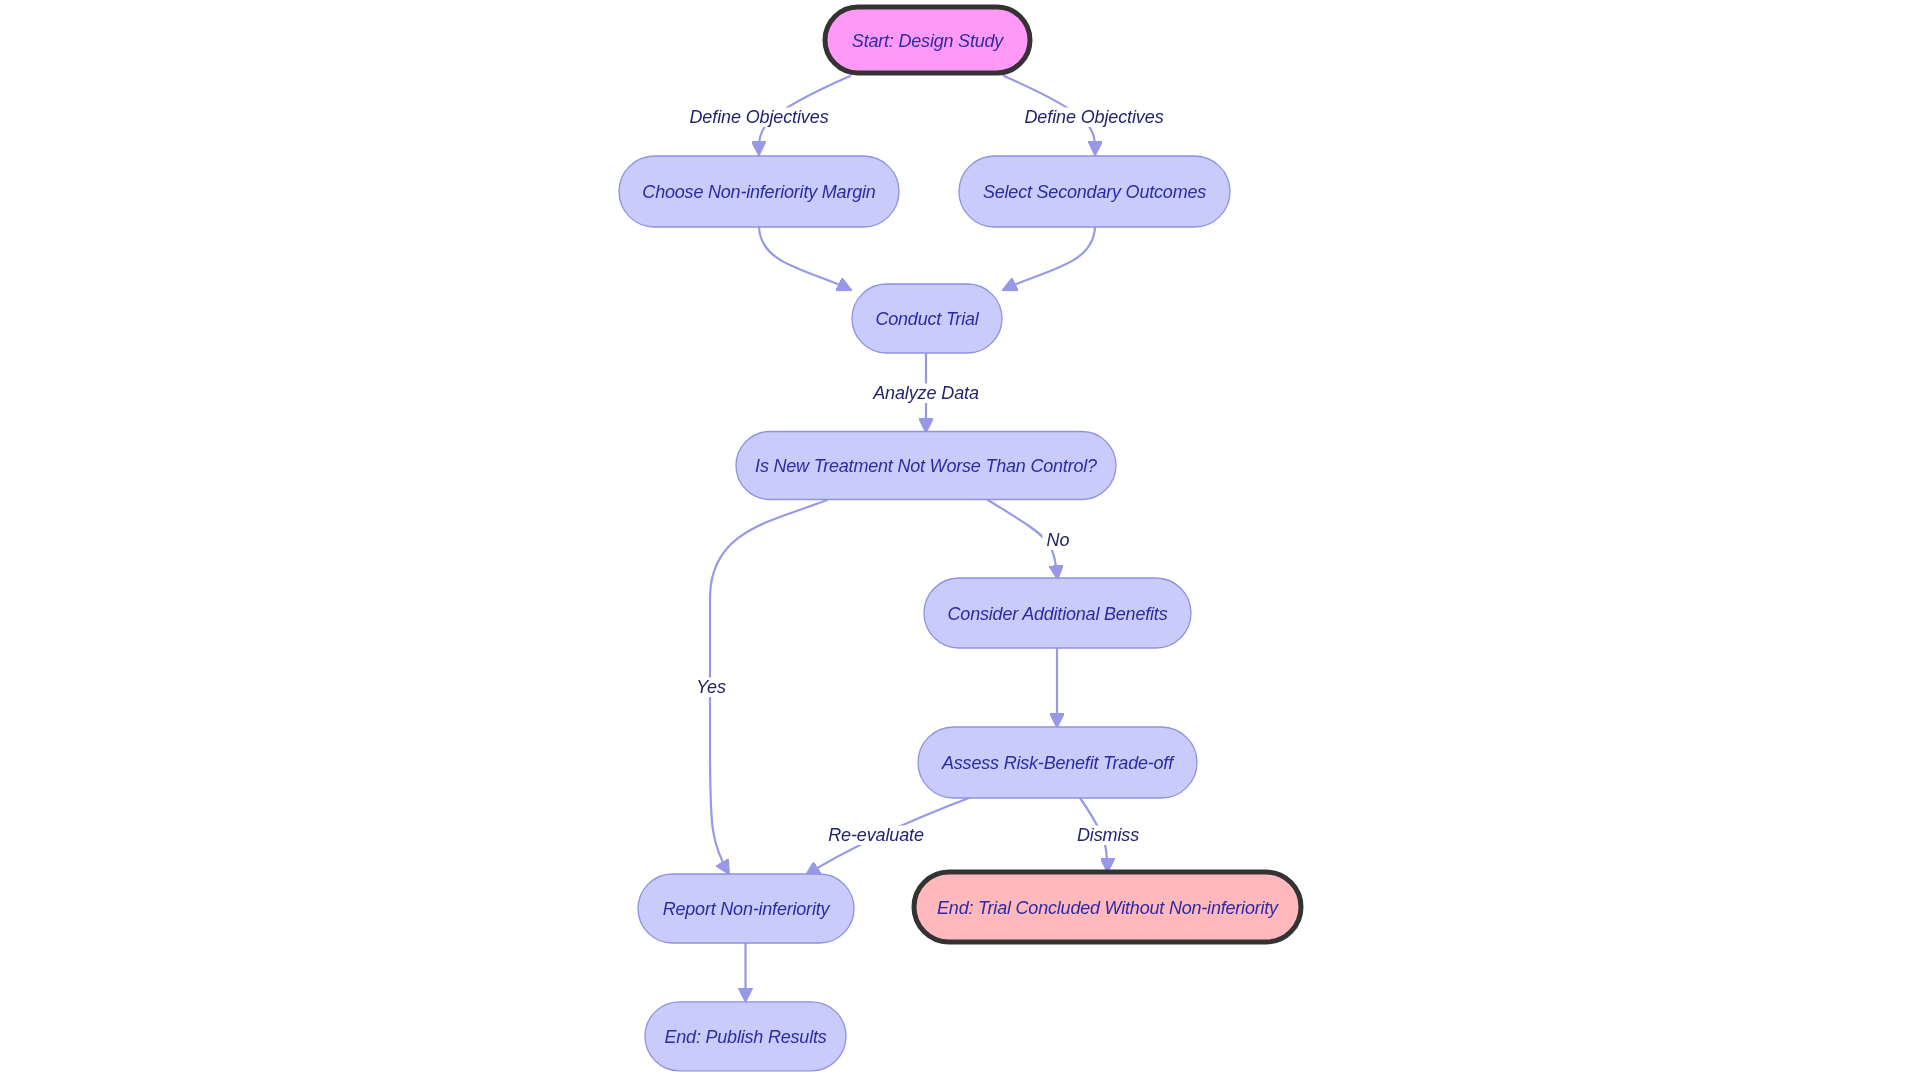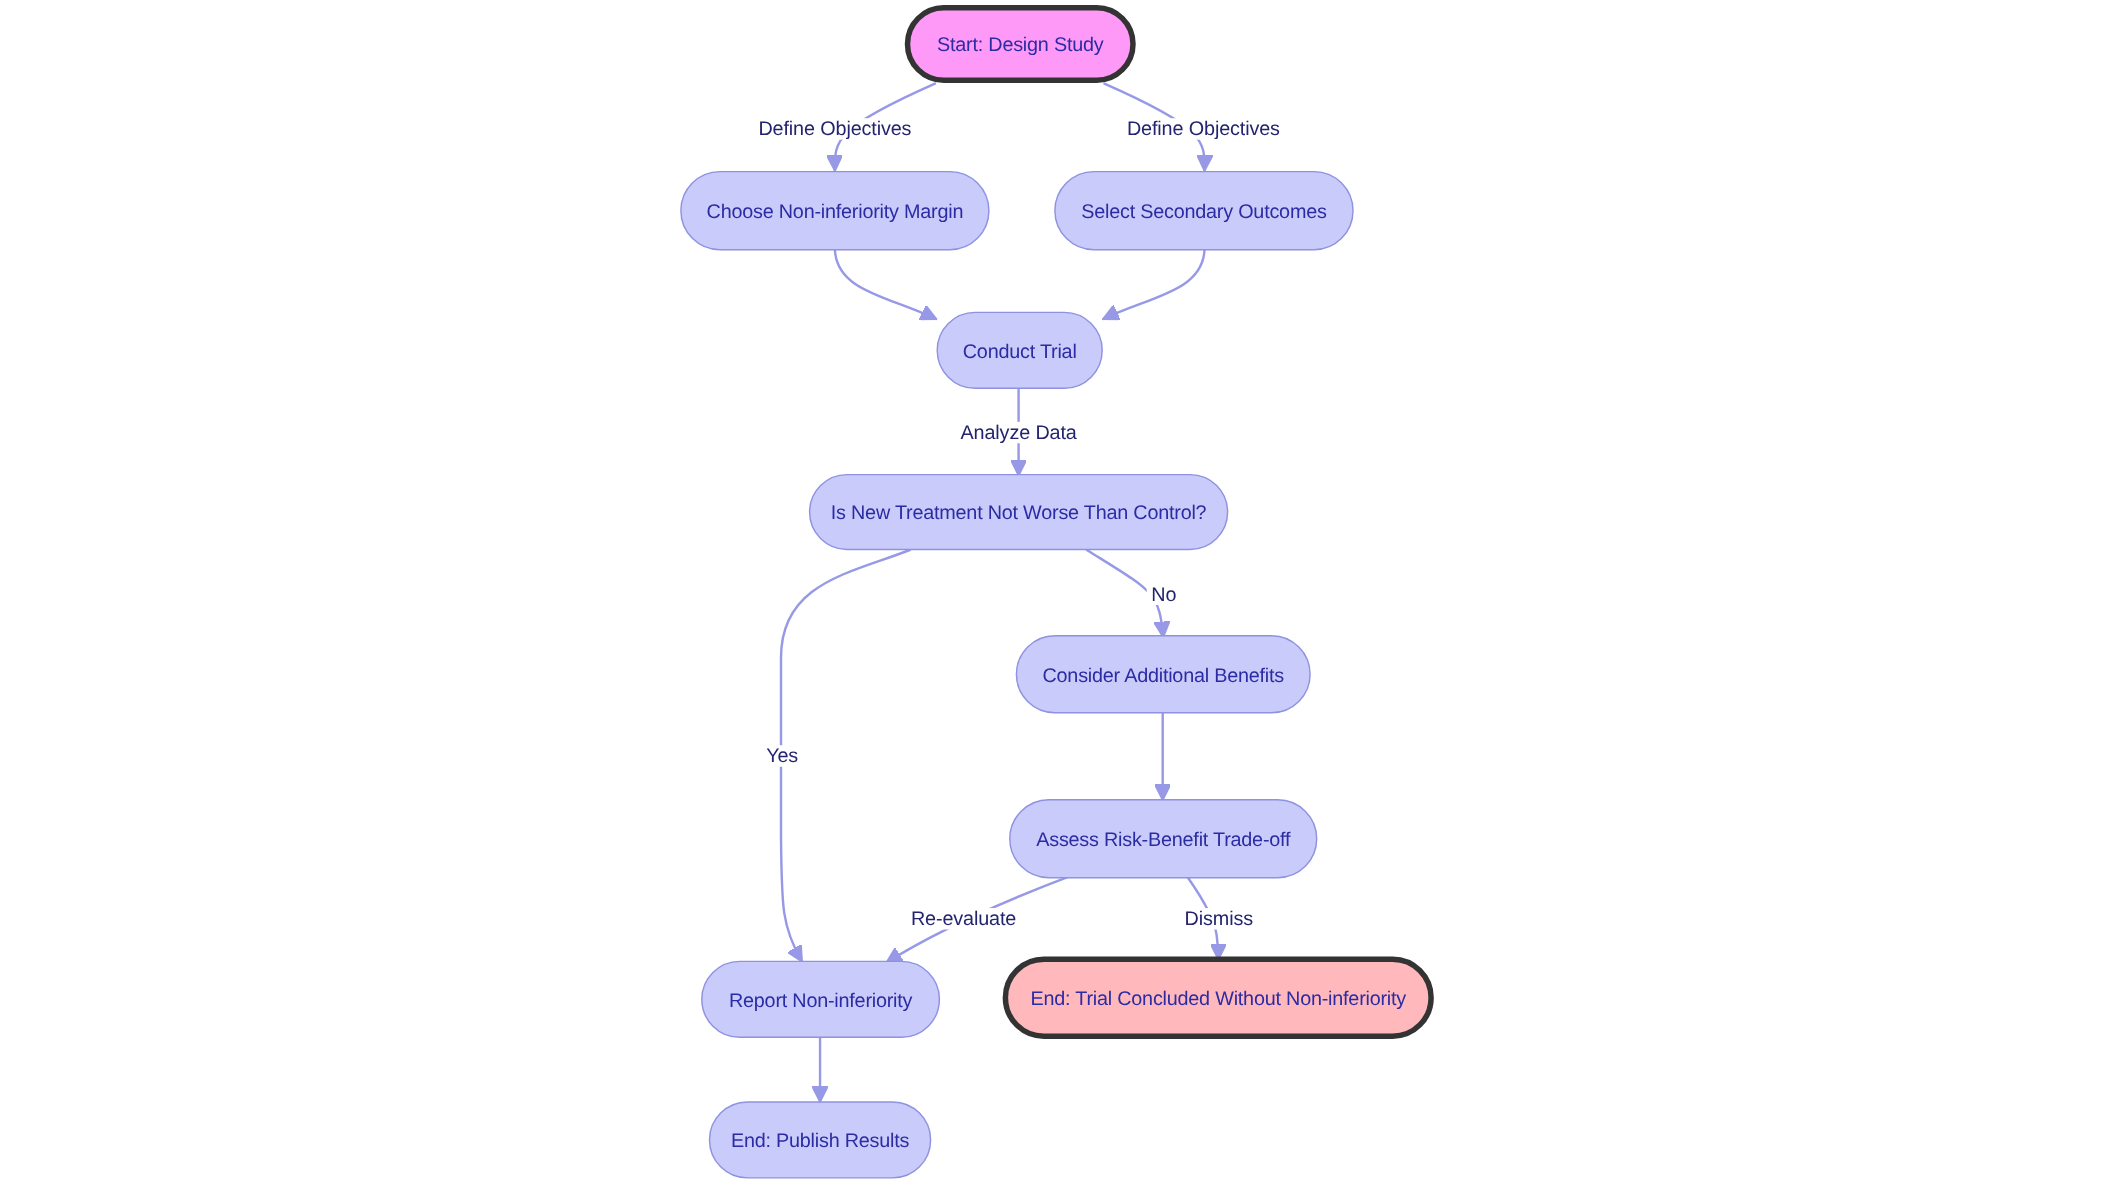--- a/index.html
+++ b/index.html
@@ -1,17 +1,17 @@
 <!DOCTYPE html>
 <html><head>
 <meta charset="utf-8">
 <title>Non-inferiority Trial Flowchart</title>
 <style>
   html,body{margin:0;padding:0;background:#ffffff;width:1920px;height:1080px;overflow:hidden;}
-  #diagram{position:relative;width:1920px;height:772px;background:#ffffff;}
+  #diagram{position:relative;width:1920px;height:772px;background:#ffffff;font-style:italic;}
   svg{display:block;}
   .node-label{font-family:"Liberation Sans",sans-serif;font-size:18px;letter-spacing:-0.2px;fill:#2b2ba3;dominant-baseline:central;text-anchor:middle;}
   .edge-label{font-family:"Liberation Sans",sans-serif;font-size:18px;letter-spacing:-0.12px;fill:#23236f;dominant-baseline:central;text-anchor:middle;}
   .edge-path{fill:none;stroke:#9799e6;stroke-width:2.2;stroke-linecap:round;}
   .arrow-head{fill:#9799e6;stroke:#9799e6;stroke-width:1;stroke-linejoin:round;}
   .shape-normal{fill:#c9cbfb;stroke:#8e92e0;stroke-width:1.3;}
   .shape-start{fill:#ff99f8;stroke:#333333;stroke-width:5;}
   .shape-end{fill:#ffb8bc;stroke:#333333;stroke-width:5;}
   .lbl-bg{fill:#ffffff;}
 </style>

